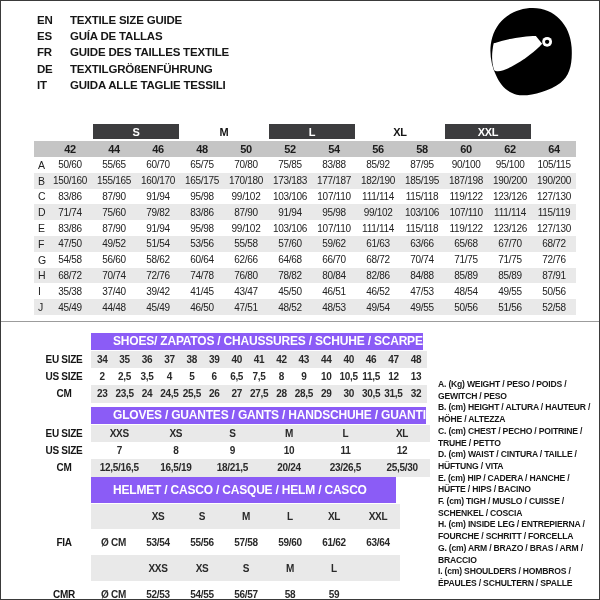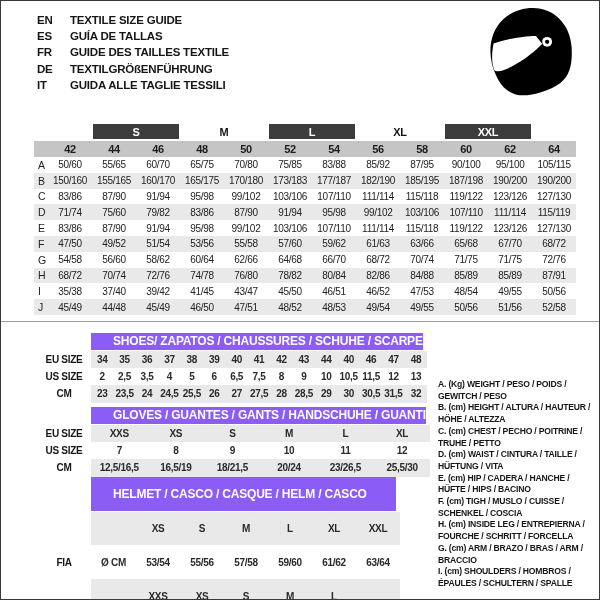--- a/index.html
+++ b/index.html
@@ -30,21 +30,21 @@
   td.band { background:#c5c5c5; font-weight:bold; font-size:11px; color:#1c1c1c; height:17px; }
   tr.stripe td { background:#e9e9e9; }
   td.rowlab { text-align:left; padding-left:4px; font-size:10.5px; color:#222; }
 
   
   .section-table { position:absolute; left:33px; }
   #shoes-table  { top:332px; }
   #gloves-table { top:406px; }
   #helmet-table { top:476px; }
   .section-table td { height:17.4px; }
-  #helmet-table td { height:34px; }
+  #helmet-table td { height:26px; }
   td.bar { background:#8b5cf6; color:#fff; text-align:left; padding-left:22px;
            font-weight:bold; font-size:12px; height:16px; letter-spacing:-0.2px;
            border-right:9px solid #fff; border-bottom:1px solid #fff; }
   td.shade { background:#e9e9e9; }
   td.seclab { text-align:center; padding-left:3px; font-weight:bold; font-size:10px; color:#161616; }
   .section-table td.val { font-weight:bold; font-size:10px; color:#2a2a2a; }
 
   
   .legend { position:absolute; left:437px; top:334px; width:157px;margin-top:44px; }
   .legend-item { font-weight:bold; font-size:8.6px; line-height:11.7px; color:#161616; letter-spacing:-0.2px; }

